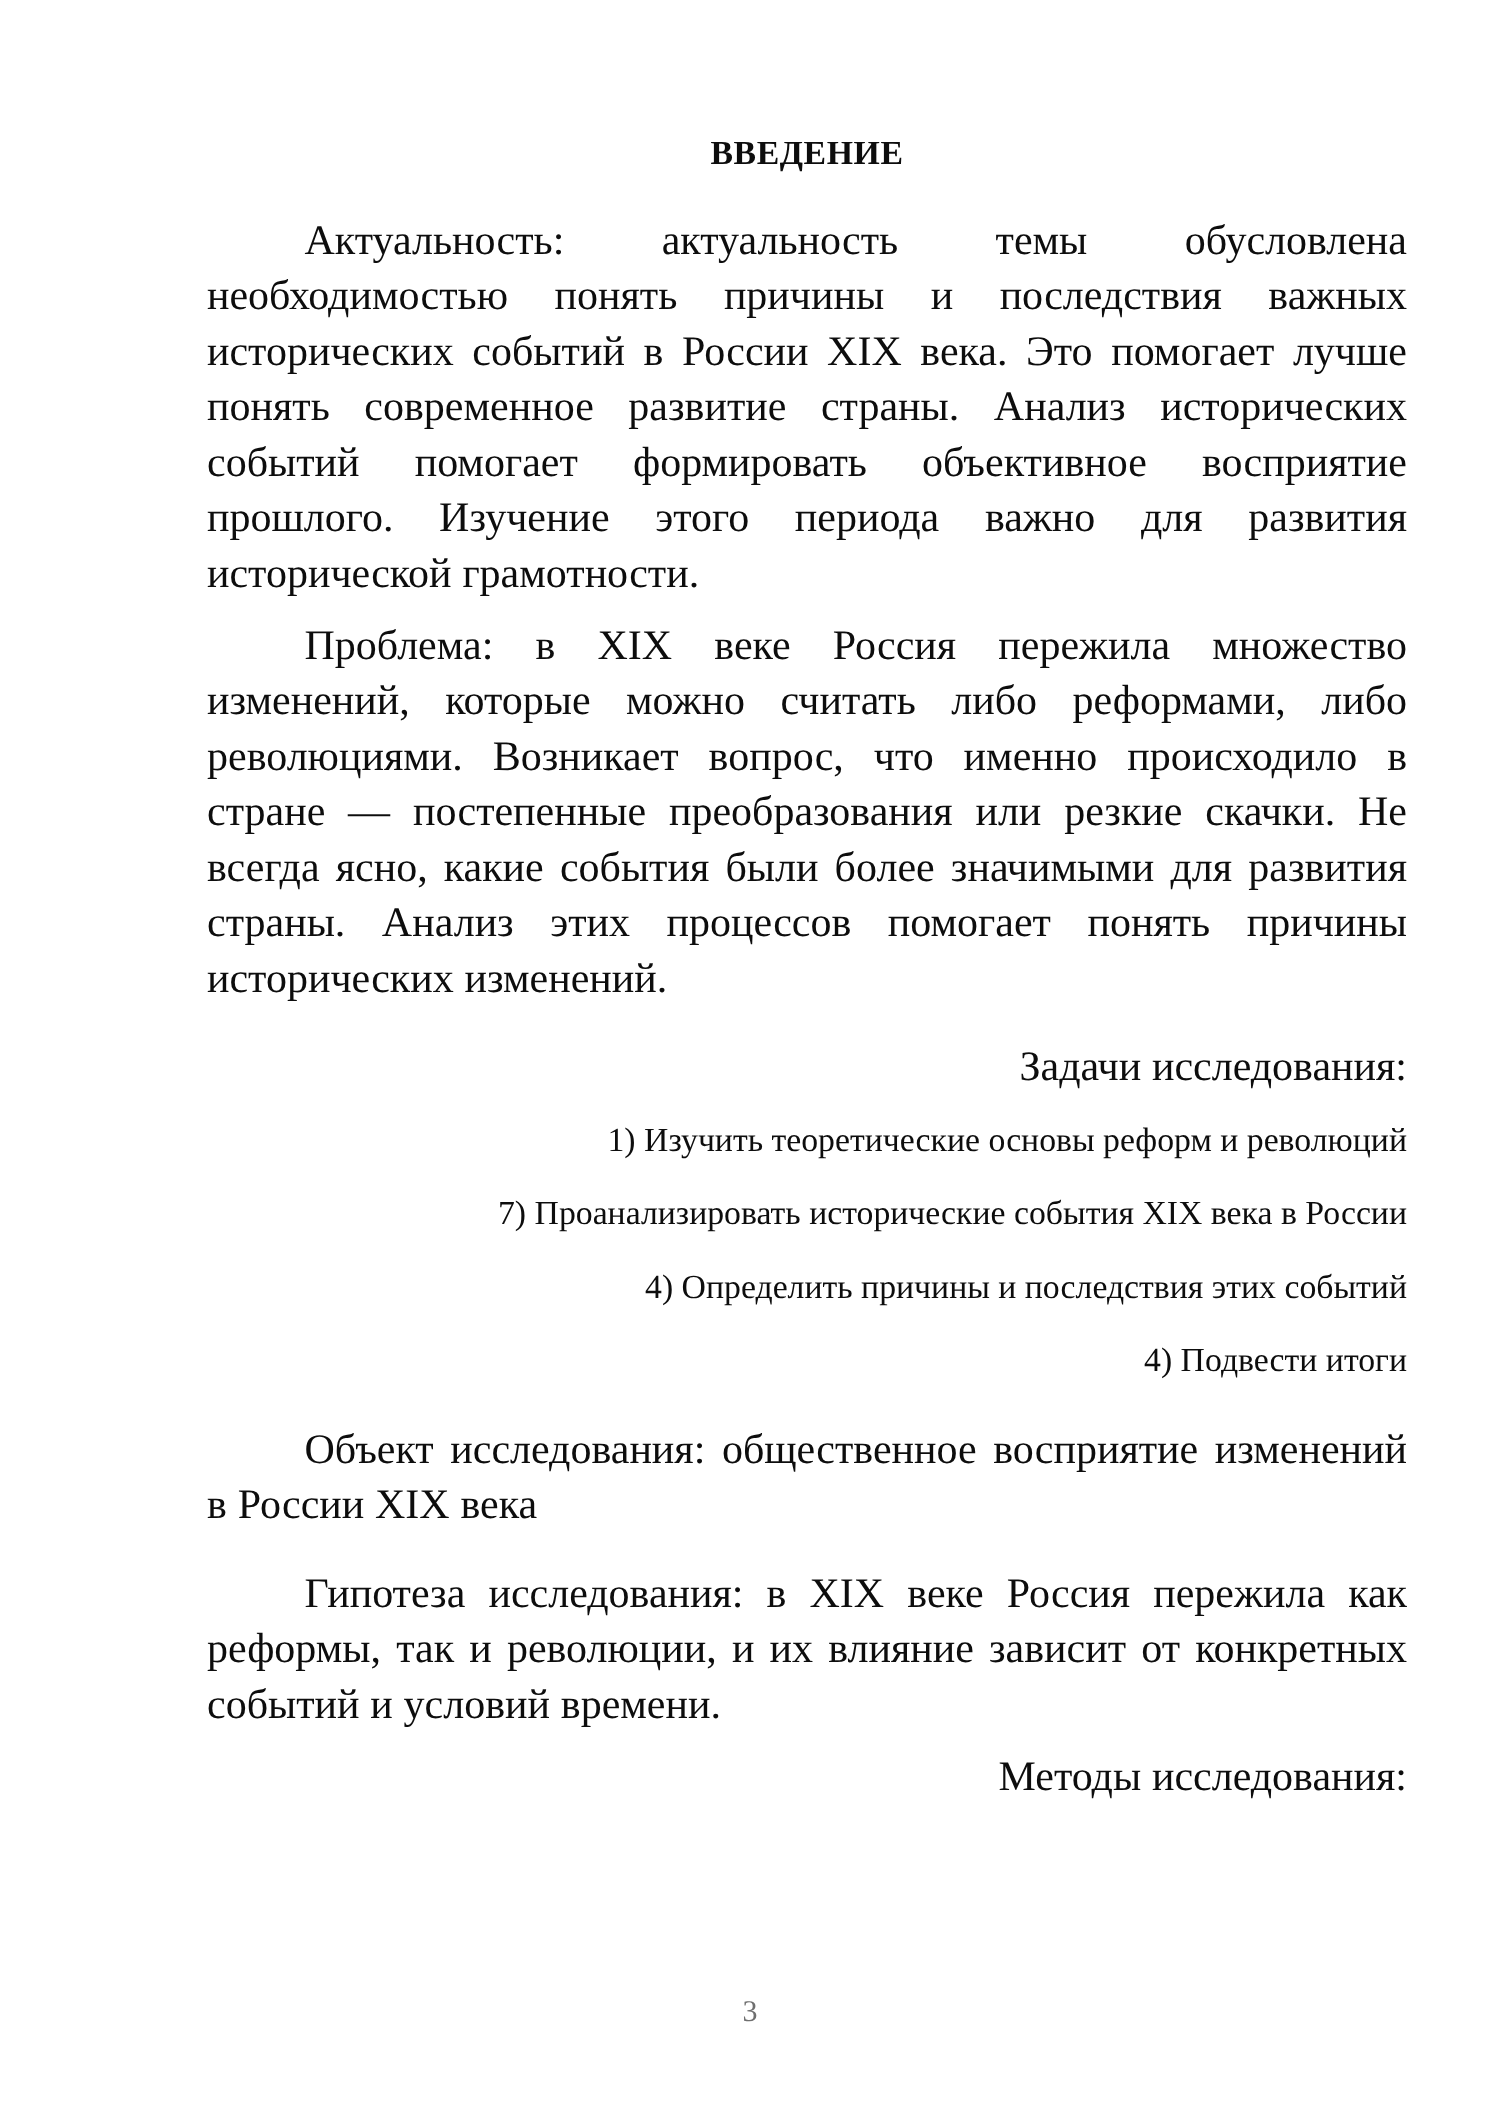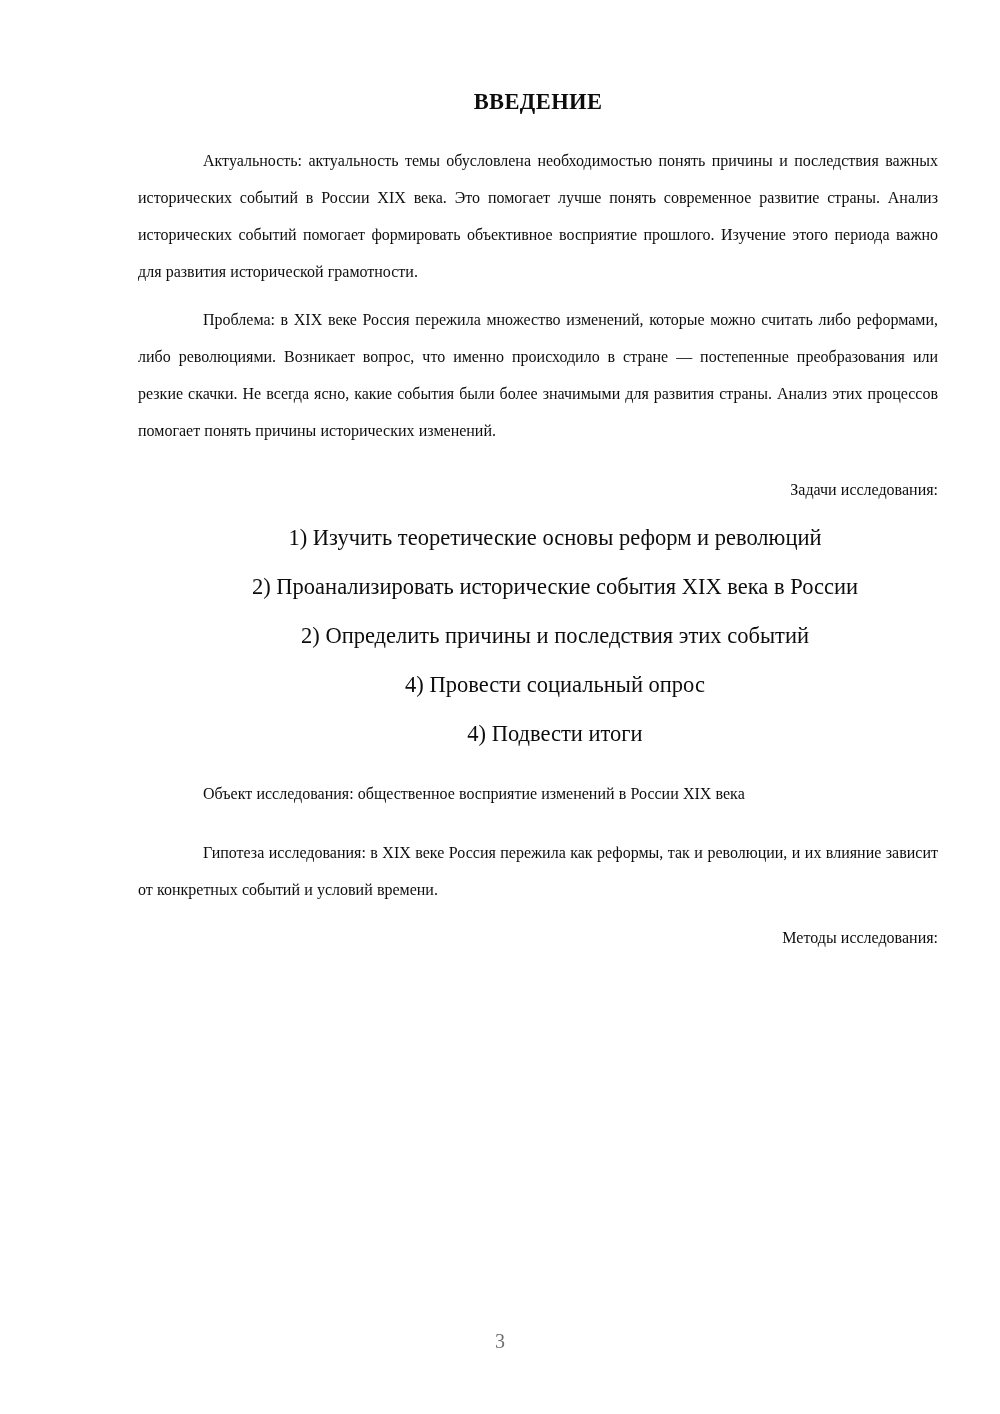--- a/index.html
+++ b/index.html
@@ -31,21 +31,21 @@
   .doc-heading {
     text-align: center;
     font-weight: bold;
     font-size: 22.5px;
     letter-spacing: 0.4px;
     margin: 0 0 26px 0;
     line-height: 1.25;
   }
   p.body-par {
     margin: 0;
-    font-size: 16px;
+    font-size: 28px;
     line-height: 37px;
     text-align: justify;
     text-justify: inter-word;
     text-indent: 65px;
     hyphens: none;
     word-spacing: 0.2px;
   }
   p.body-par.tight {
     text-align: right;
   }
@@ -53,21 +53,21 @@
     height: 11px;
   }
   ol.task-list {
     list-style: none;
     margin: 0;
     padding: 0;
   }
   ol.task-list li {
     font-size: 22.5px;
     line-height: 37px;
-    text-align: center;
+    text-align: right;
     text-indent: 0;
     padding-left: 34px;
     margin: 0 0 12px 0;
   }
   .page-number {
     position: absolute;
     left: 0;
     top: 1330px;
     width: 1000px;
     text-align: center;
@@ -95,23 +95,22 @@
 
 
     <div class="par-gap"></div>
 
     <p class="body-par tight">Задачи исследования:</p>
 
     <div class="par-gap"></div>
 
     <ol class="task-list">
       <li>1) Изучить теоретические основы реформ и революций</li>
-      <li>2) Проанализировать исторические события XIX века в России</li>
-      <li>2) Определить причины и последствия этих событий</li>
-      <li>4) Провести социальный опрос</li>
+      <li>7) Проанализировать исторические события XIX века в России</li>
+      <li>4) Определить причины и последствия этих событий</li>
       <li>4) Подвести итоги</li>
     </ol>
 
     <div class="par-gap"></div>
 
     <p class="body-par">Объект исследования: общественное восприятие изменений в России XIX века</p>
 
     <div class="par-gap"></div>
 
 

